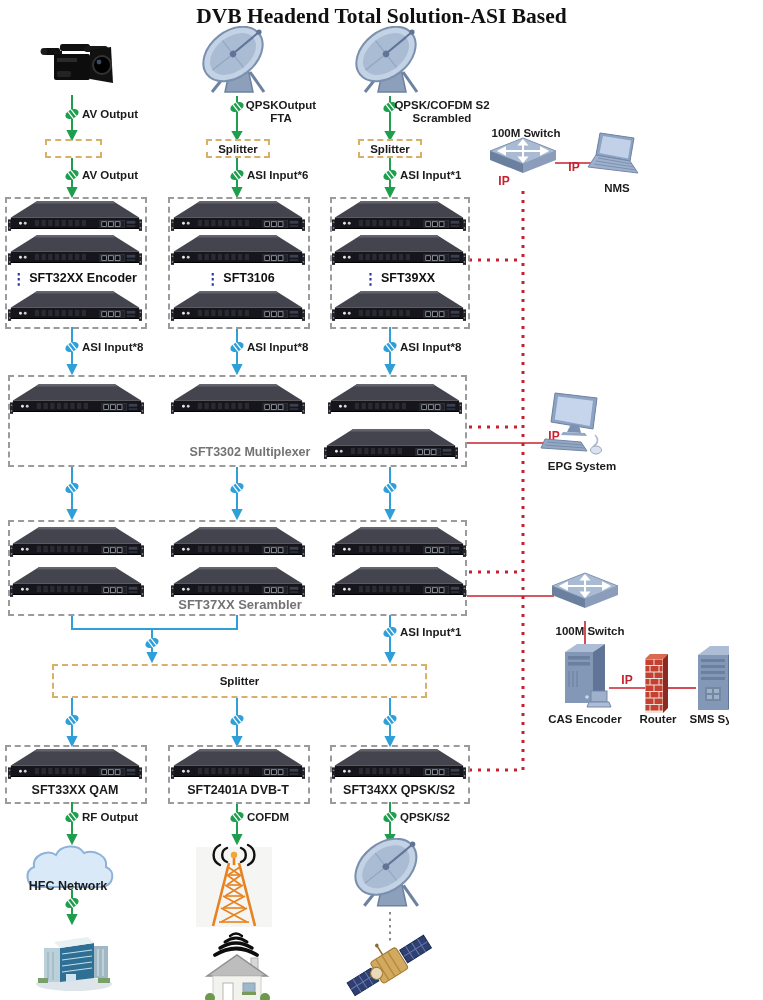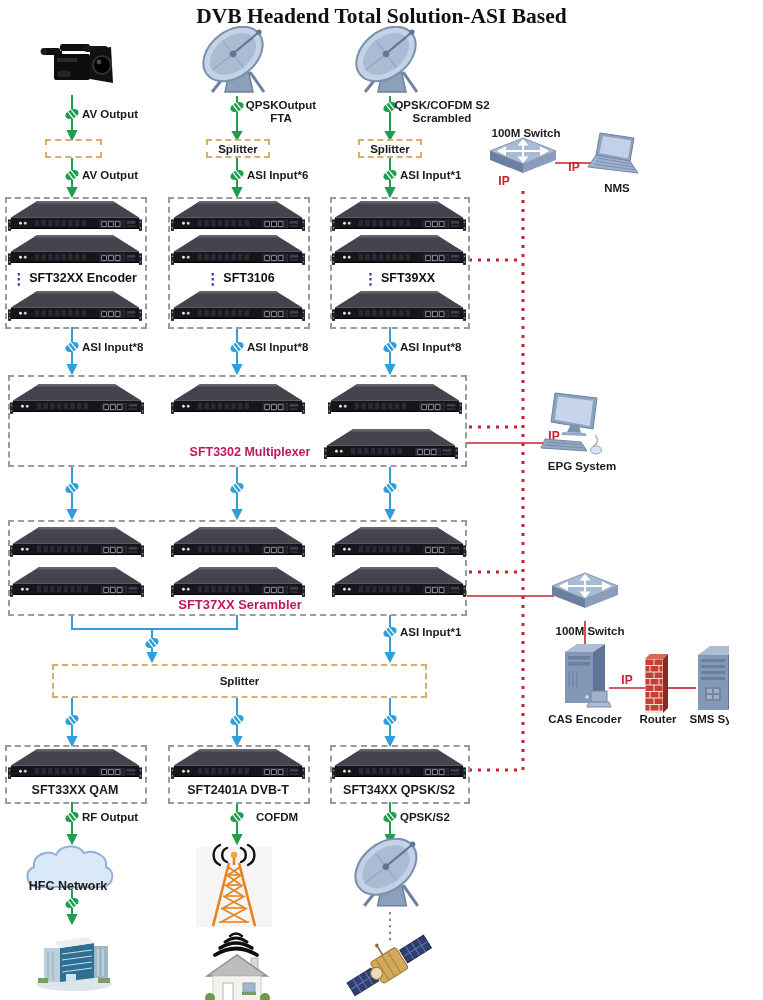--- a/index.html
+++ b/index.html
@@ -3,21 +3,21 @@
 <meta charset="utf-8">
 <style>
   html,body{margin:0;padding:0;background:#fff}
   #stage{position:relative;width:729px;height:1000px;background:#fff;overflow:hidden;
          font-family:"Liberation Sans",sans-serif}
   svg.icon{position:absolute;overflow:visible}
   .lbl{position:absolute;font-weight:bold;font-size:11.5px;color:#1b1b1b;
        white-space:nowrap;transform:translateY(-50%)}
   .ctr{transform:translate(-50%,-50%);}
   .two{line-height:13px;transform:translate(-50%,0)}
-  .navy{color:#be185d}
+  .navy{color:#737373}
   .red{color:#c8202f;font-size:12px}
   .racklbl{font-size:12.5px}
   .title{position:absolute;left:0;top:4px;width:763px;text-align:center;
          font-family:"Liberation Serif",serif;font-weight:bold;font-size:21.5px;color:#101010}
   .dbox{position:absolute;border:2px dashed #9b9b9b}
   .tbox{position:absolute;border:2px dashed #d8b06a;display:flex;align-items:center;justify-content:center;
         font-weight:bold;font-size:11.5px;color:#1b1b1b}
   .boxlbl{position:absolute;transform:translate(-50%,-50%);display:flex;align-items:center;gap:3px;
           font-weight:bold;font-size:12.5px;color:#101010;white-space:nowrap}
   .dots{color:#2b3a95;font-size:15px;line-height:9px;font-weight:bold}
@@ -375,21 +375,21 @@
       <use href="#sym-rack" width="134" height="33"></use>
     </svg>
   <svg class="icon" style="left:332px;top:748px" width="134" height="33">
       <use href="#sym-rack" width="134" height="33"></use>
     </svg>
   <div class="lbl ctr racklbl" style="left:75px;top:790px">SFT33XX QAM</div>
   <div class="lbl ctr racklbl" style="left:238px;top:790px">SFT2401A DVB-T</div>
   <div class="lbl ctr racklbl" style="left:399px;top:790px">SFT34XX QPSK/S2</div>
 
   <div class="lbl" style="left:82px;top:817px">RF Output</div>
-  <div class="lbl" style="left:256px;top:817px">COFDM</div>
+  <div class="lbl" style="left:247px;top:817px">COFDM</div>
   <div class="lbl" style="left:400px;top:817px">QPSK/S2</div>
 
   <svg class="icon" style="left:22px;top:840px" width="96" height="54" viewBox="0 0 96 52">
     <path d="M14,46 C4,44 2,30 12,26 C10,14 26,8 34,14 C38,4 56,2 62,12 C74,8 86,16 84,26 C94,30 92,44 80,46 Z" fill="#d9e9f8" stroke="#8fb2d8" stroke-width="2"></path>
   </svg>
   <div class="lbl ctr racklbl" style="left:68px;top:886px">HFC Network</div>
   <svg class="icon" style="left:32px;top:918px" width="84" height="74" viewBox="0 0 84 74">
     <ellipse cx="42" cy="66" rx="38" ry="7" fill="#dde5ea"></ellipse>
     <rect x="12" y="30" width="16" height="34" fill="#bcd0da"></rect>
     <line x1="16" y1="34" x2="16" y2="62" stroke="#9fb8c4" stroke-width="1.5"></line>

